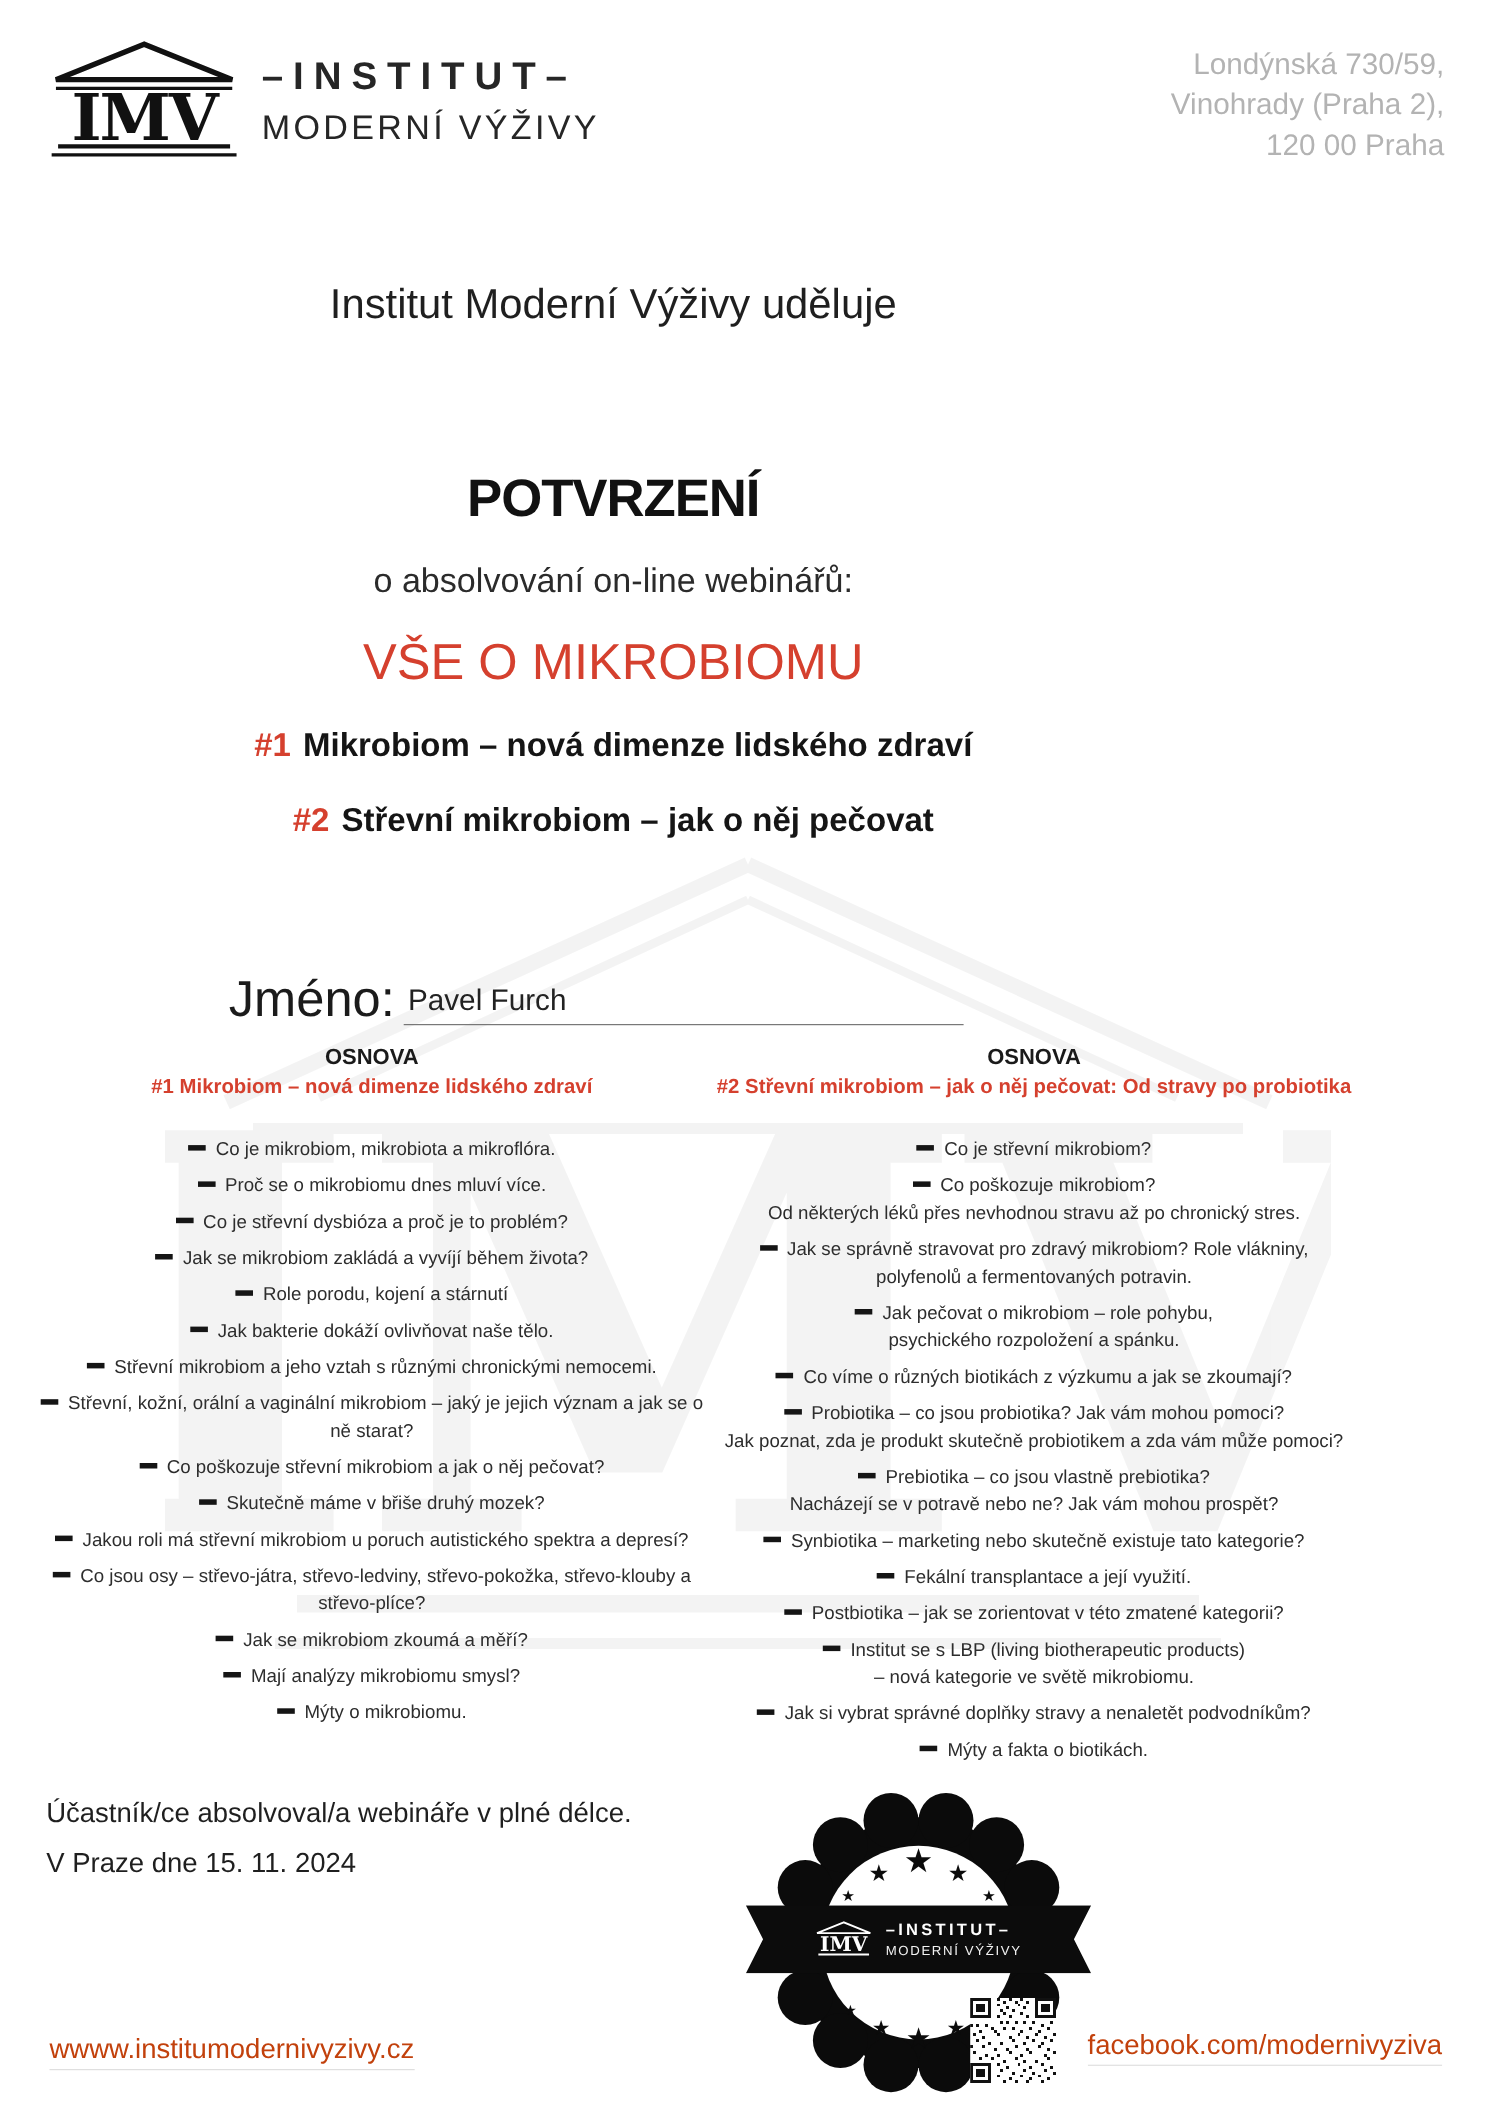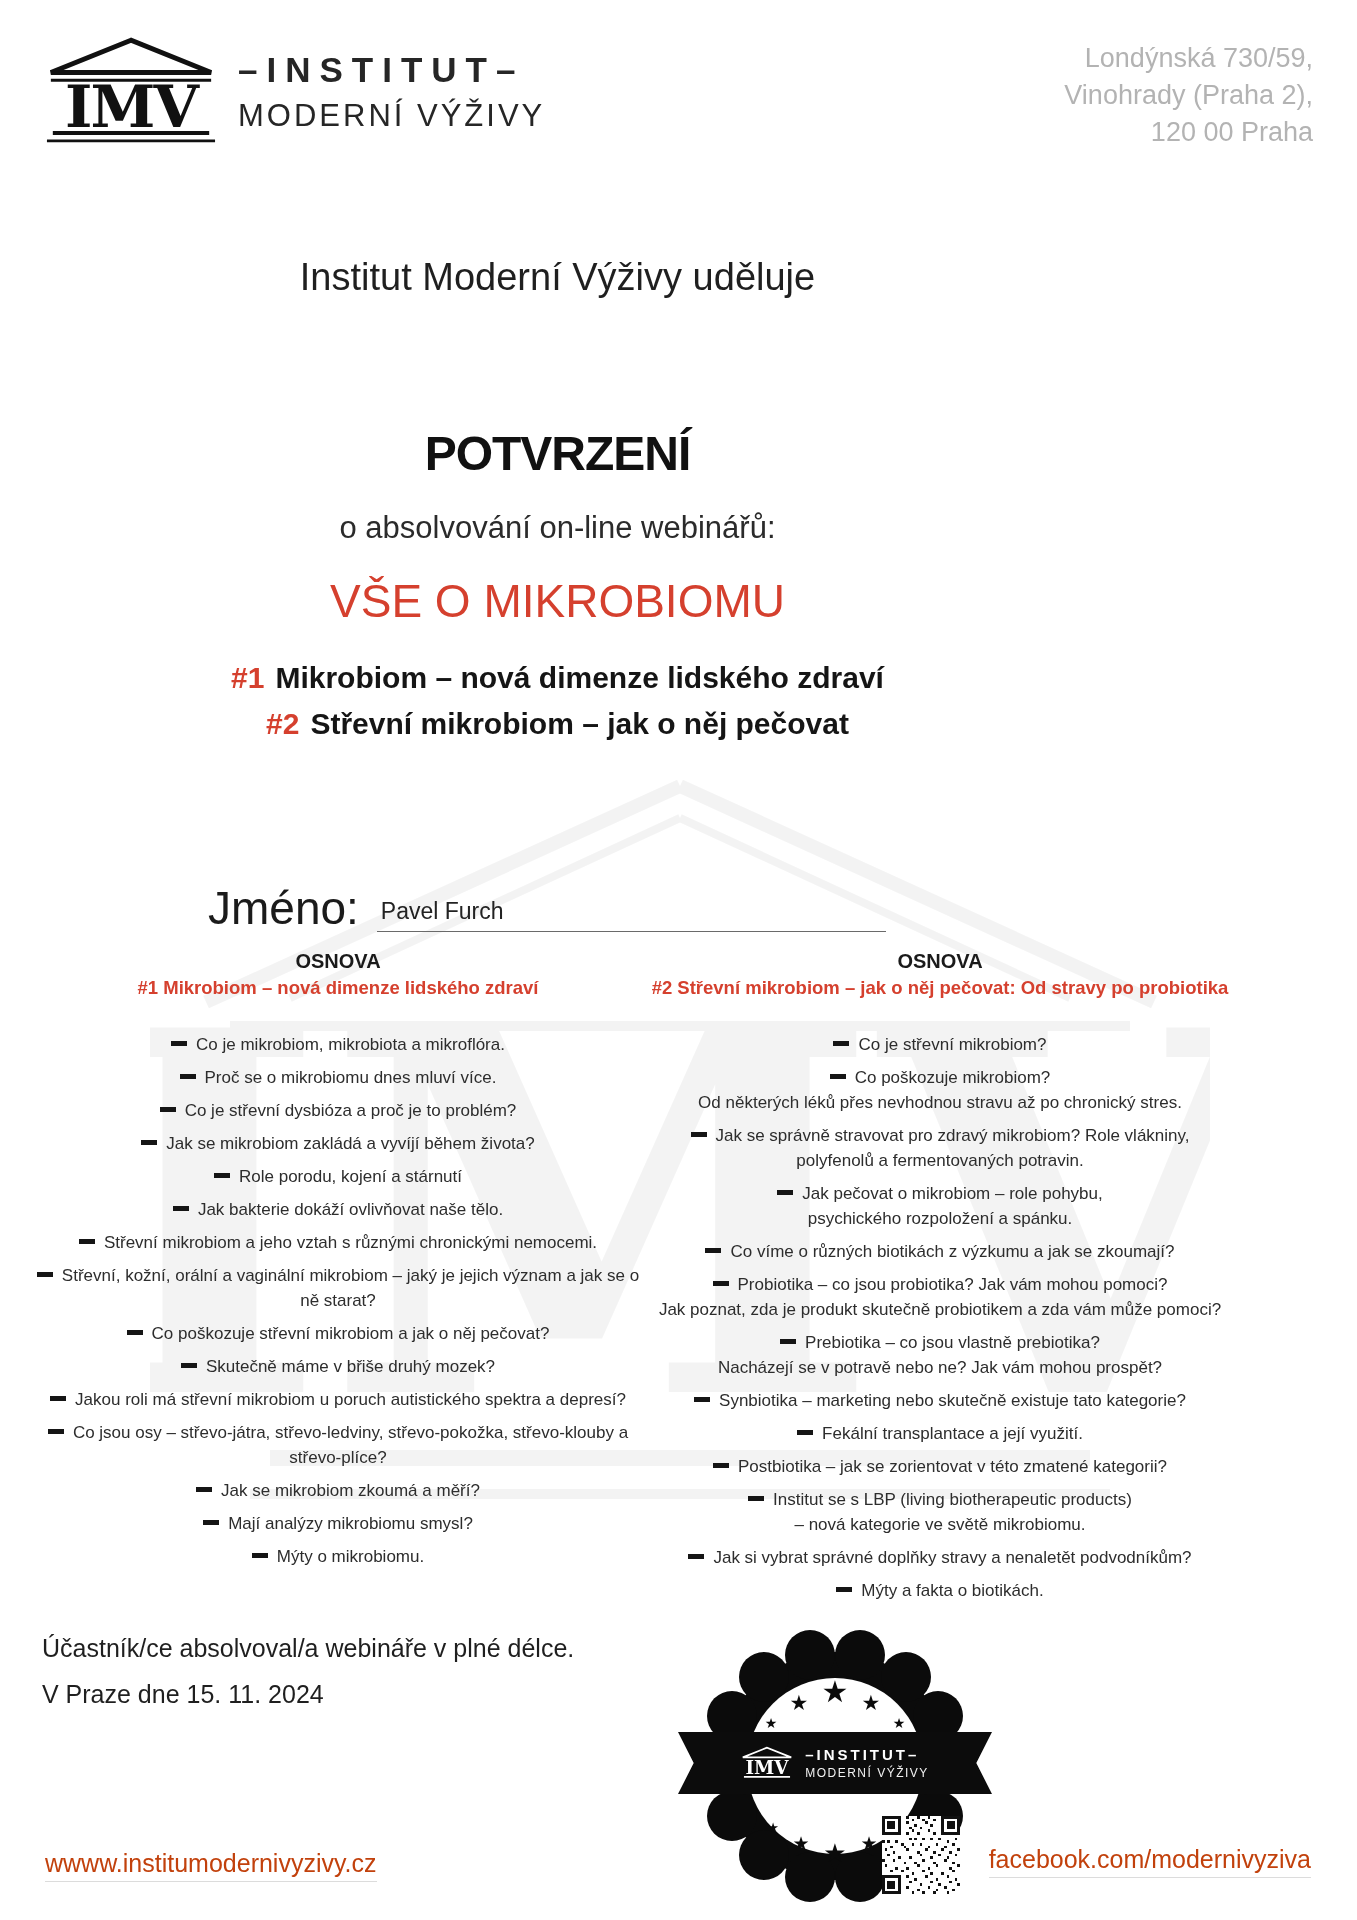--- a/index.html
+++ b/index.html
@@ -18,27 +18,27 @@
 
   
   .title-block{position:absolute;left:0;top:0;width:1115px;text-align:center;}
   .title-block > div{position:absolute;left:0;width:100%;}
   .t-issuer{top:256px;font-size:38px;color:#1f1f1f;}
   .t-heading{top:426px;font-size:48px;font-weight:700;letter-spacing:-1px;color:#111;}
   .t-sub{top:510px;font-size:31px;color:#2b2b2b;}
   .t-course{top:574px;font-size:46px;font-weight:400;color:var(--red,#d5402e);}
   .t-webinar{font-size:30px;font-weight:700;color:#151515;}
   .t-web1{top:661px;}
-  .t-web2{top:707px;}
+  .t-web2{top:729px;}
   .t-webinar .num{color:var(--red,#d5402e);margin-right:11px;}
 
   
   .name-row{position:absolute;left:208px;top:884px;display:flex;align-items:flex-end;}
   .jmeno-label{font-size:46px;line-height:1.05;color:#1b1b1b;}
-  .name-line{margin-left:18px;width:505px;border-bottom:1.5px solid #6a6a6a;padding:0 0 6px 4px;font-size:23px;color:#222;text-align:left;}
+  .name-line{margin-left:8px;width:505px;border-bottom:1.5px solid #6a6a6a;padding:0 0 6px 4px;font-size:27px;color:#222;text-align:left;}
 
   
   .osnova{position:absolute;top:950px;width:640px;text-align:center;}
   .osnova-left{left:18px;}
   .osnova-right{left:620px;}
   .osnova-heading{font-size:20px;font-weight:700;color:#1a1a1a;}
   .osnova-subtitle{font-size:18.5px;font-weight:700;color:var(--red,#d5402e);margin-top:4px;white-space:nowrap;}
   .osnova-list{margin-top:33px;}
   .osnova-item{margin-bottom:8px;}
   .osnova-line{font-size:17px;line-height:25px;color:#2d2d2d;}

